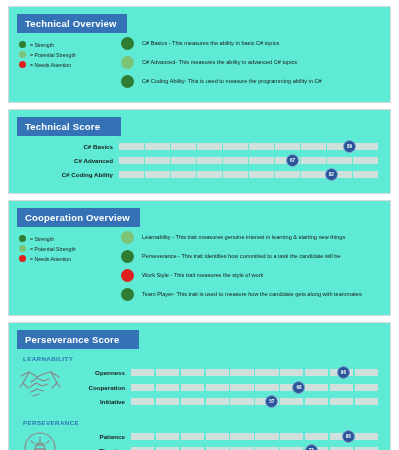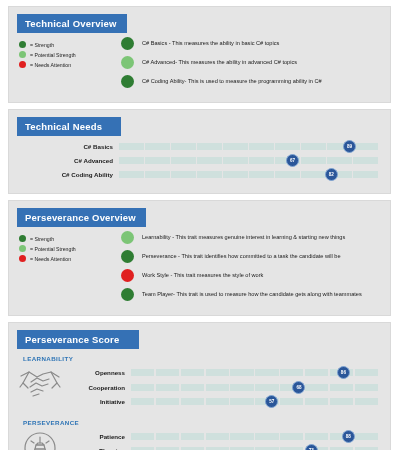--- a/index.html
+++ b/index.html
@@ -8,21 +8,21 @@
     background:#ffffff;
     font-family:"Liberation Sans",sans-serif;
     overflow:hidden;
   }
   .page{width:399px;height:450px;position:relative;padding:0;box-sizing:border-box;}
 
   .card{
     position:relative;
     margin:6px 8px 0 8px;
     border:1px solid #d9d9d9;
-    background:#e5e5e5;
+    background:#5eead4;
     box-sizing:border-box;
   }
 
   .hdr{
     display:inline-block;
     background:#3571b5;
     color:#ffffff;
     font-weight:bold;
     font-size:9.5px;
     letter-spacing:.2px;
@@ -121,21 +121,21 @@
         </div>
         <div class="ov-item">
           <span class="ov-dot" style="background:#2f7d33"></span>
           <span class="ov-text">C# Coding Ability- This is used to measure the programming ability in C#</span>
         </div>
       </div>
     </div>
   </div>
 
   <div class="card">
-    <div class="hdr">Technical Needs</div>
+    <div class="hdr">Technical Score</div>
     <div class="score-body">
 
       <div class="srow">
         <div class="slabel">C# Basics</div>
         <div class="track">
           <span class="seg"></span>
             <span class="seg"></span>
             <span class="seg"></span>
             <span class="seg"></span>
             <span class="seg"></span>
@@ -179,21 +179,21 @@
             <span class="seg"></span>
             <span class="seg"></span>
           <span class="bubble" style="left: 82%;">82</span>
         </div>
       </div>
 
     </div>
   </div>
 
   <div class="card">
-    <div class="hdr wide">Perseverance Overview</div>
+    <div class="hdr wide">Cooperation Overview</div>
     <div class="ov-body">
       <div class="ov-left">
         <div class="legend">
           <div class="legend-row">
             <span class="legend-dot" style="background:#2f7d33"></span>
             <span class="legend-txt">= Strength</span>
           </div>
           <div class="legend-row">
             <span class="legend-dot" style="background:#7cc576"></span>
             <span class="legend-txt">= Potential Strength</span>

